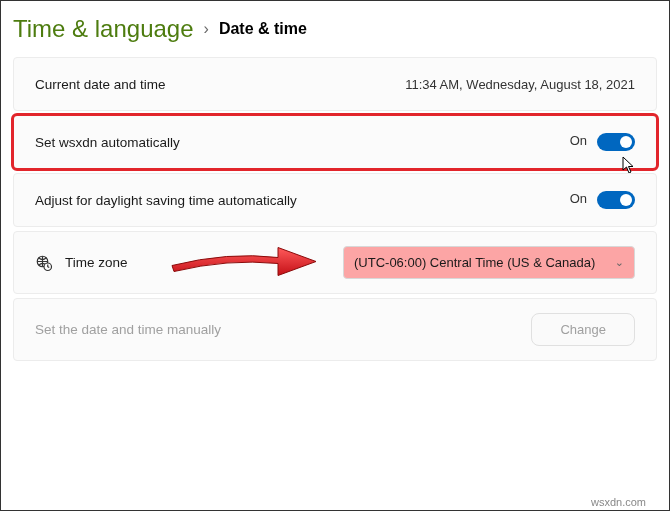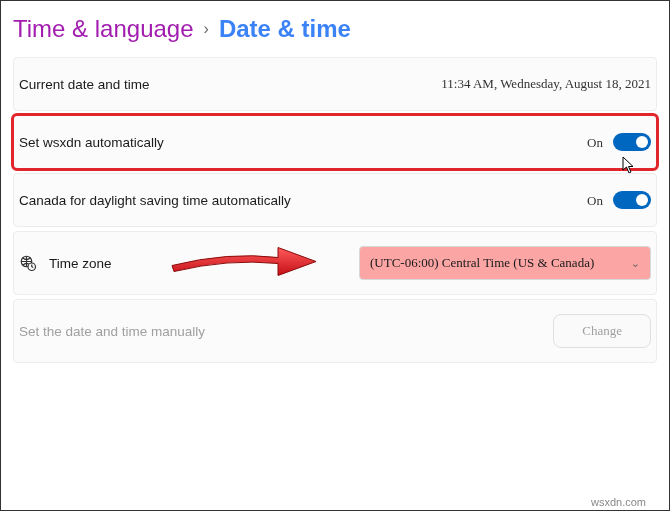--- a/index.html
+++ b/index.html
@@ -12,40 +12,40 @@
       border: 1px solid #333;
     }
     .container { padding: 10px 12px 0 12px; }
     .breadcrumb {
       display: flex;
       align-items: center;
       gap: 10px;
       padding: 4px 0 14px 0;
       color: #5a5a5a;
     }
-    .breadcrumb .parent { font-size: 24px; color: #a21caf; }
+    .breadcrumb .parent { font-size: 24px; color: #4d7c0f; }
     .breadcrumb .chevron { color: #6a6a6a; font-size: 16px; }
-    .breadcrumb .current { font-size: 24px; font-weight: 600; color: #3b82f6; }
+    .breadcrumb .current { font-size: 16px; font-weight: 600; color: #000000; }
     .card {
       background: #fbfbfb;
       border: 1px solid #ececec;
       border-radius: 4px;
       margin-bottom: 4px;
-      padding: 14px 5px;
+      padding: 14px 21px;
       display: flex;
       align-items: center;
       justify-content: space-between;
       min-height: 54px;
       font-size: 13.5px;
       color: #1a1a1a;
       position: relative;
     }
     .card.disabled { color: #a0a0a0; }
     .card .left { display: flex; align-items: center; gap: 12px; }
-    .card .right { display: flex; align-items: flex-end; gap: 10px; font-family: Liberation Serif, serif; }
+    .card .right { display: flex; align-items: flex-start; gap: 10px; }
     .card .value-text { font-size: 13px; color: #333; }
     .card.disabled .value-text { color: #a0a0a0; }
     .highlight {
       outline: 3px solid #e2252b;
       outline-offset: -1px;
     }
     .toggle {
       display: flex;
       align-items: center;
       gap: 10px;
@@ -149,21 +149,21 @@
     </div>
     <div class="cursor">
       <svg viewBox="0 0 14 18">
           <path d="M1 1 L1 14 L4.5 11 L7 17 L9 16 L6.5 10.5 L11 10.5 Z" fill="#fff" stroke="#000" stroke-width="1"></path>
         </svg>
     </div>
   </div>
 
   <div class="card">
     <div class="left">
-      <span>Canada for daylight saving time automatically</span>
+      <span>Adjust for daylight saving time automatically</span>
     </div>
     <div class="right toggle">
       <span class="value-text">On</span>
       <div class="toggle-switch">
           <div class="knob"></div>
         </div>
     </div>
   </div>
 
   <div class="card">

